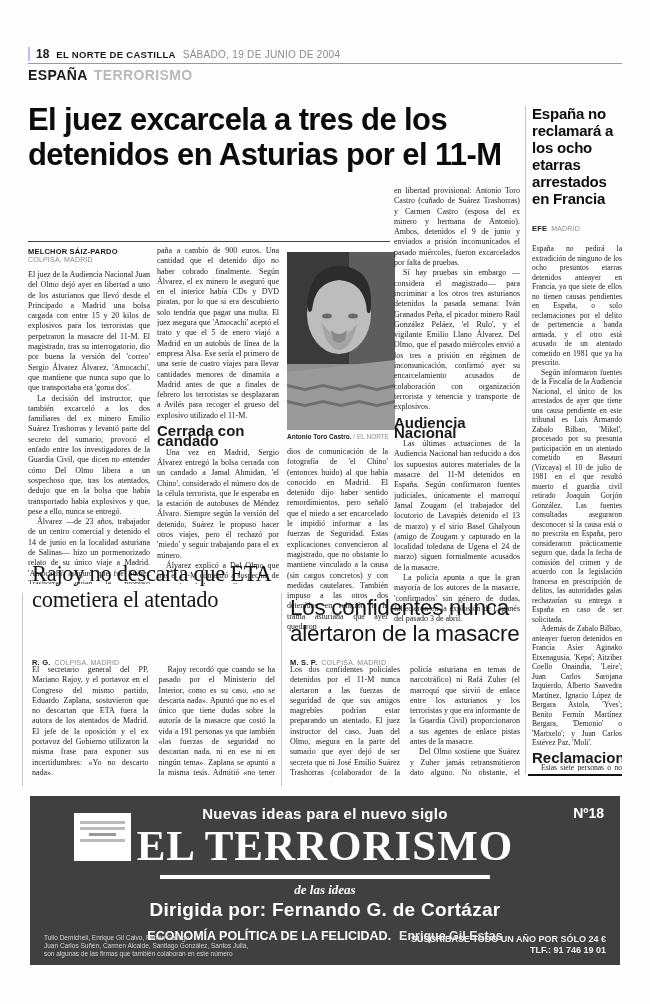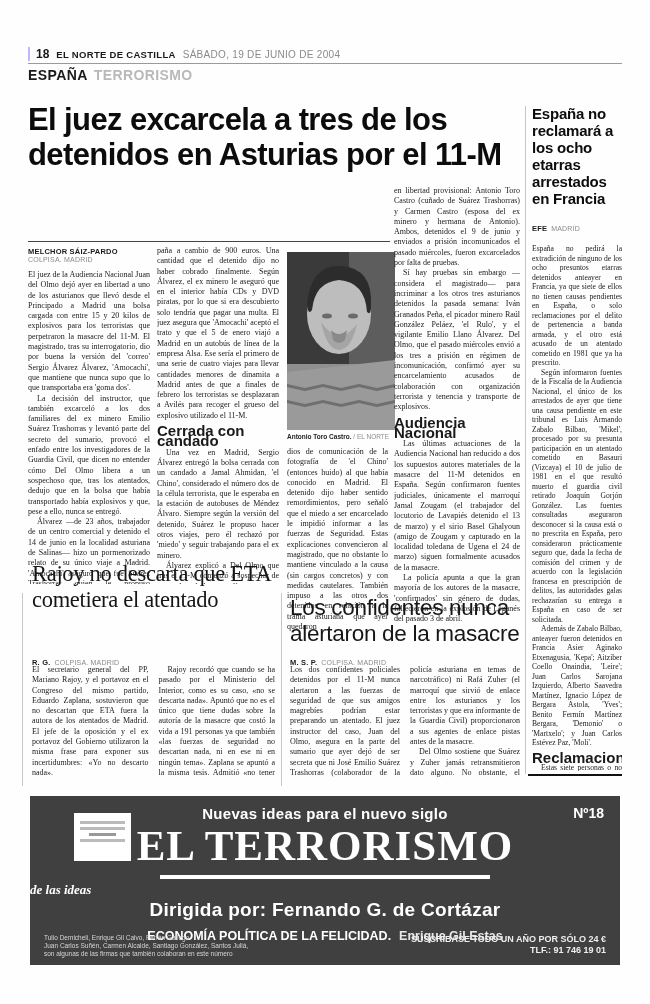--- a/index.html
+++ b/index.html
@@ -80,21 +80,21 @@
   .ad-kicker { position:absolute; top:9px; left:0; right:0; text-align:center;
     font-family:"Liberation Sans",sans-serif; font-weight:bold; font-size:15px; letter-spacing:.3px; }
   .ad-issue { position:absolute; top:9px; right:16px;
     font-family:"Liberation Sans",sans-serif; font-weight:bold; font-size:14px; }
   .ad-logo { position:absolute; top:17px; left:44px; width:57px; height:48px; background:#fff; padding:5px 6px; box-sizing:border-box; }
   .ad-logo i { display:block; height:3px; background:#bbb; margin:3px 0; }
   .ad-logo i.short { width:60%; margin-left:20%; background:#999; }
   .ad-masthead { position:absolute; top:26px; left:0; right:0; text-align:center;
     font-family:"Liberation Serif",serif; font-weight:bold; font-size:43px; letter-spacing:1px; line-height:48px; }
   .ad-bar { position:absolute; top:79px; left:130px; width:330px; height:4px; background:#fff; }
-  .ad-tagline { position:absolute; top:86px; left:0; right:0; 
+  .ad-tagline { position:absolute; top:86px; left:0; right:0; text-align:center;
     font-family:"Liberation Serif",serif; font-style:italic; font-weight:bold; font-size:13px; }
   .ad-director { position:absolute; top:103px; left:0; right:0; text-align:center;
     font-family:"Liberation Sans",sans-serif; font-weight:bold; font-size:19px; letter-spacing:.3px; }
   .ad-feature { position:absolute; top:133px; left:0; right:0; text-align:center;
     font-family:"Liberation Sans",sans-serif; font-weight:bold; font-size:12.5px; }
   .ad-feature .author { font-weight:bold; color:#e8e8e8; margin-left:8px; }
   .ad-contrib { position:absolute; bottom:7px; left:14px; text-align:left;
     font-family:"Liberation Sans",sans-serif; font-size:6.5px; line-height:8px; color:#d6d6d6; }
   .ad-sub { position:absolute; bottom:9px; right:14px; text-align:right;
     font-family:"Liberation Sans",sans-serif; font-weight:bold; font-size:9px; line-height:11px; color:#eee; }

